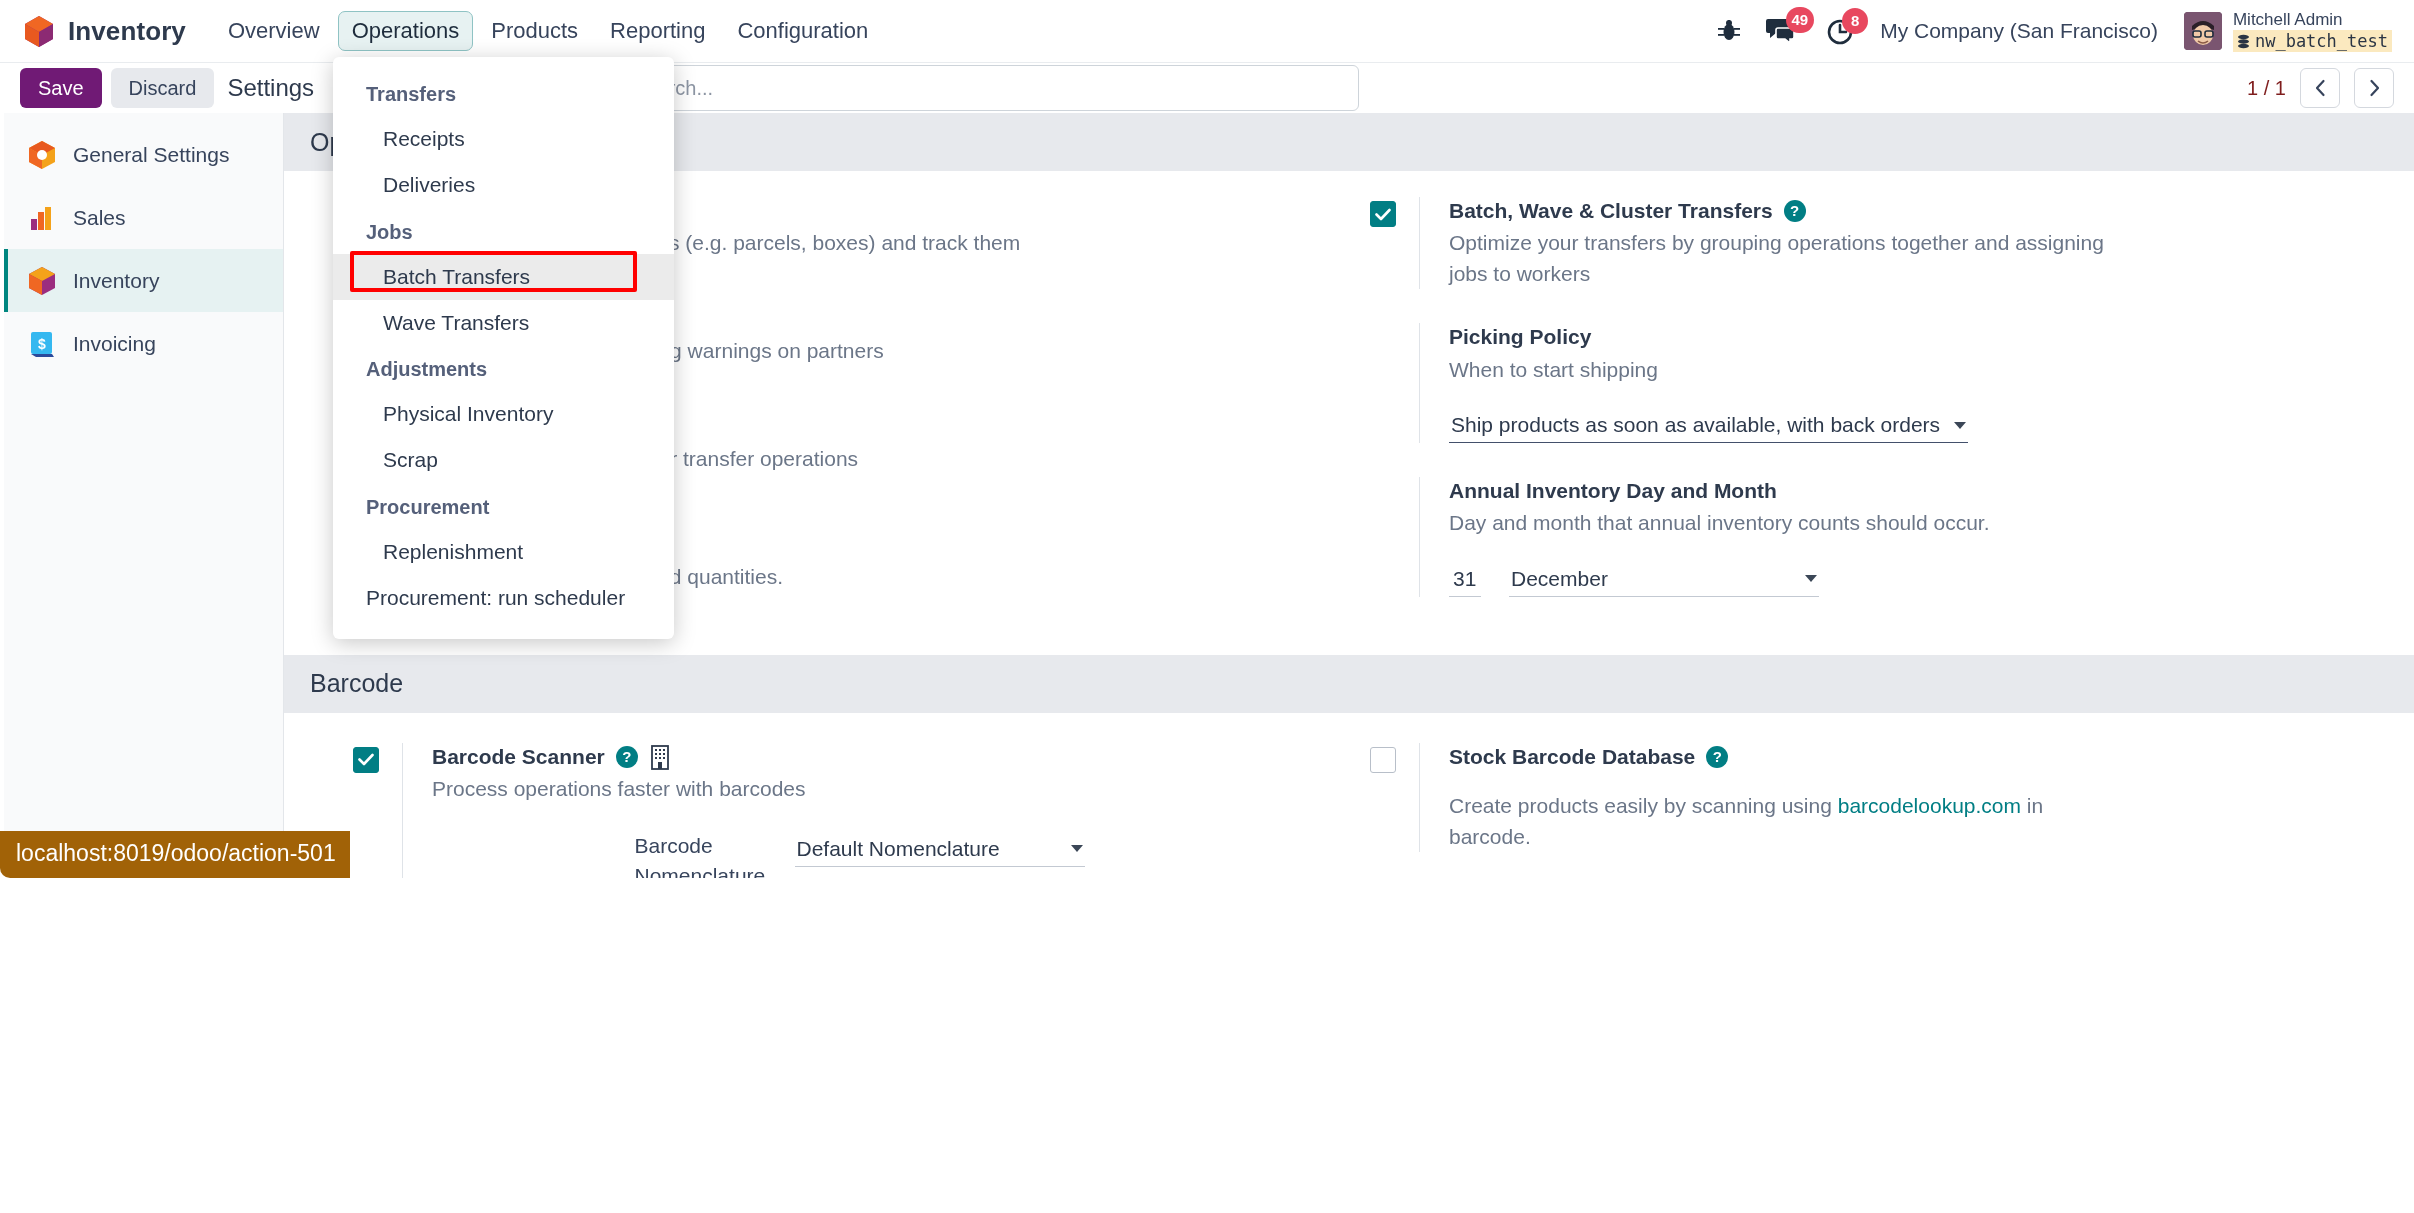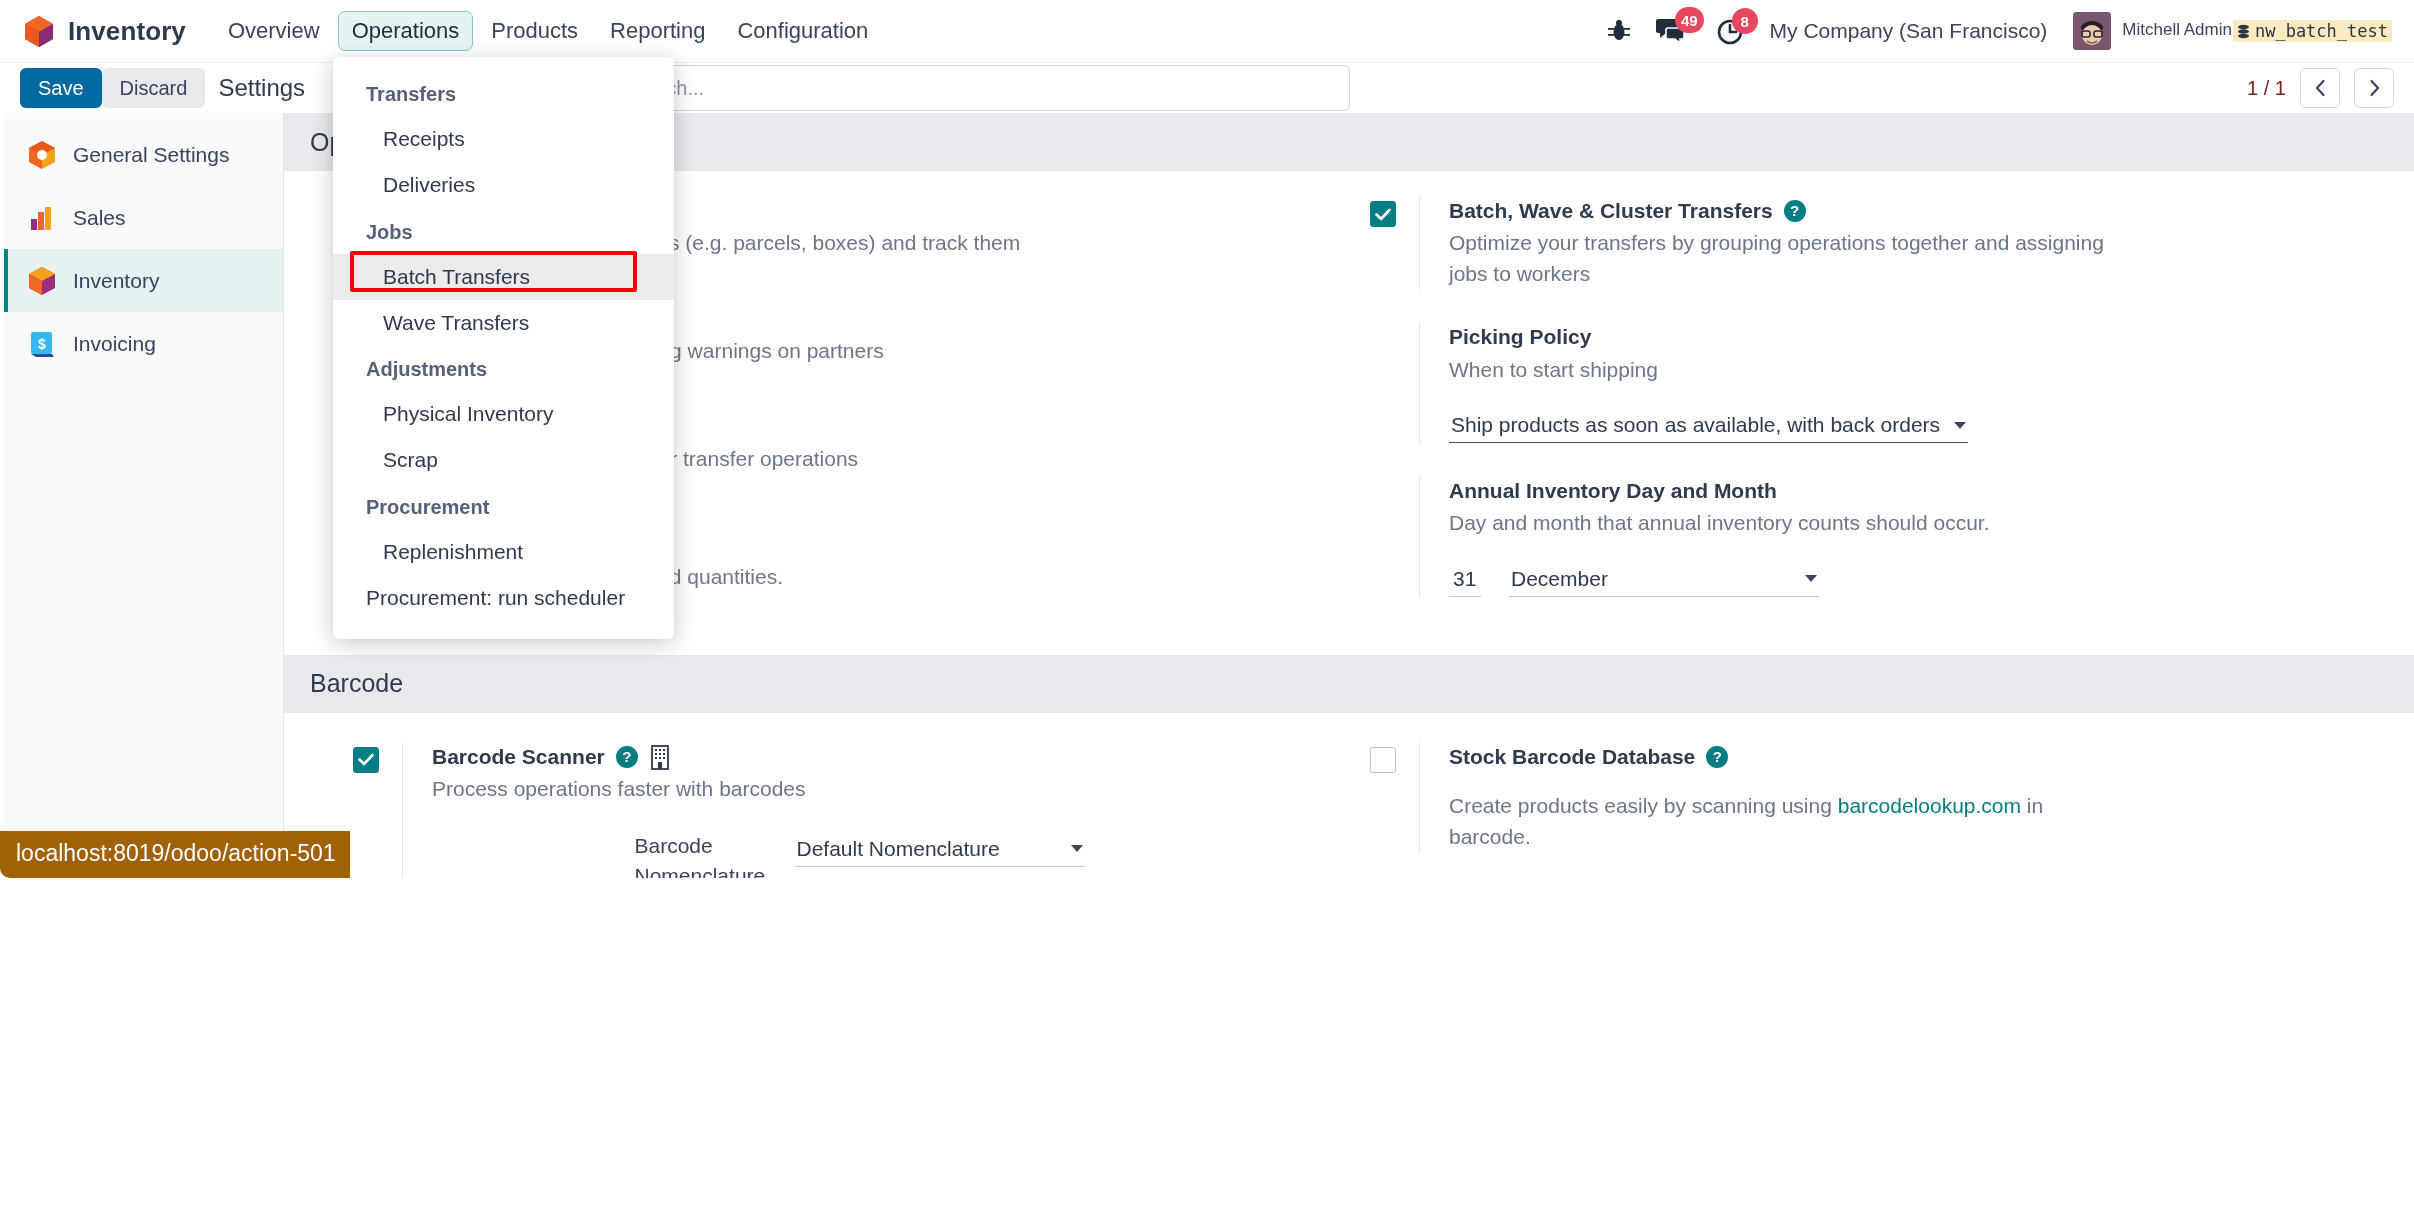--- a/index.html
+++ b/index.html
@@ -43,39 +43,39 @@
     background: #e8485f; color: #fff; font-size: 15px; font-weight: 600;
     border-radius: 999px; min-width: 26px; height: 26px;
     display: flex; align-items: center; justify-content: center; padding: 0 6px;
   }
   .company-name { font-size: 21px; color: #37445c; white-space: nowrap; cursor: pointer; }
   .user-box { display: flex; align-items: center; gap: 11px; cursor: pointer; }
   .avatar {
     width: 38px; height: 38px; border-radius: 4px; overflow: hidden;
     background: #6b4b63; display:flex; align-items:flex-end; justify-content:center;
   }
-  .user-lines { display: flex; flex-direction: row; gap: 1px; }
+  .user-lines { display: flex; flex-direction: column; gap: 1px; }
   .user-name { font-size: 17px; color: #37445c; line-height: 1.15; }
   .user-db {
     font-size: 17px; color: #2b3544; background: #fbe9bf; padding: 0 4px;
     font-family: "DejaVu Sans Mono", monospace; display: flex; align-items: center; gap: 5px;
     line-height: 1.3; width: fit-content;
   }
 
   
   .control-panel {
     position: absolute; top: 63px; left: 0; width: 2414px; height: 50px;
     background: #ffffff; display: flex; align-items: center; padding: 0 20px;
     z-index: 20;
   }
   .btn {
     font-size: 20px; border-radius: 6px; padding: 8px 18px; cursor: pointer;
     border: none; line-height: 1.2; white-space: nowrap;
   }
-  .btn-save { background: #0369a1; color: #ffffff; }
+  .btn-save { background: #701a75; color: #ffffff; margin-right: 9px; }
   .btn-discard { background: #e7e9ed; color: #37445c; margin-right: 13px; }
   .breadcrumb { font-size: 24px; color: #2e3a4d; }
   .search-wrap {
     margin-left: 265px;
     width: 780px; height: 46px; border: 1px solid #ced4da; border-radius: 6px;
     display: flex; align-items: center; padding: 0 16px; gap: 13px; background:#fff;
   }
   .search-input {
     border: none; outline: none; font-size: 20px; color: #5c6a7f;
     width: 100%; background: transparent; font-family: "Liberation Sans", sans-serif;

